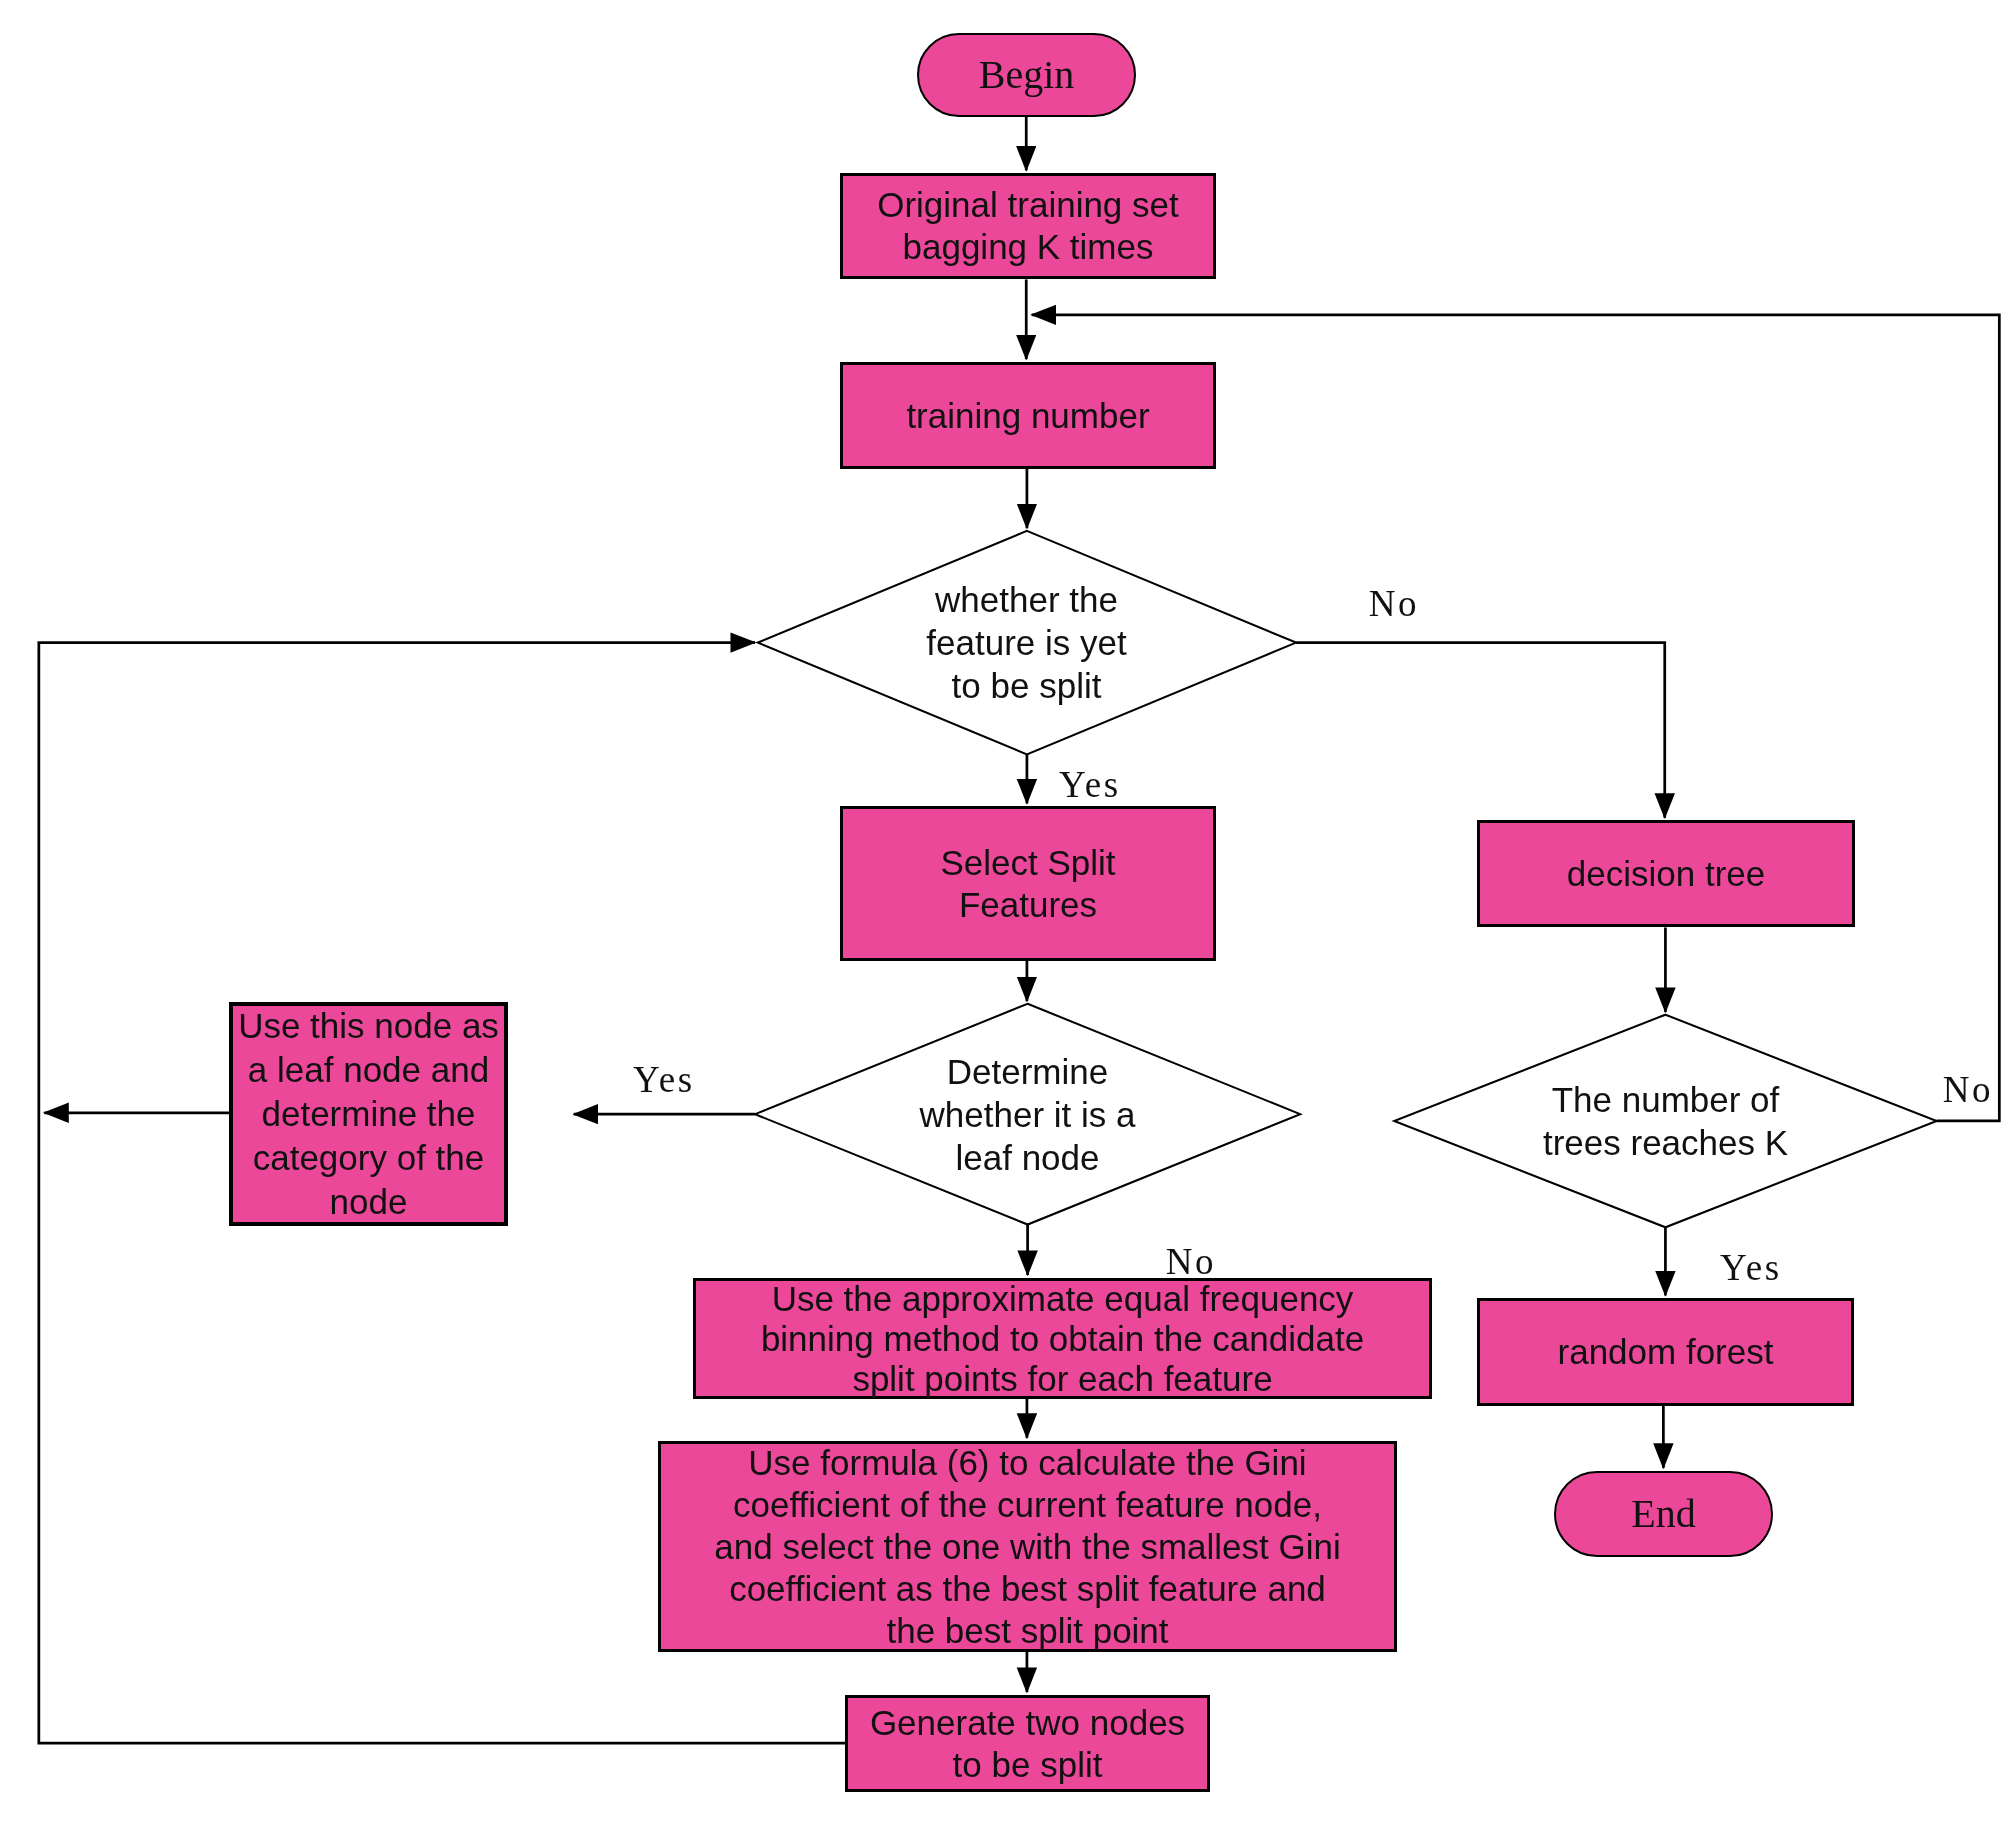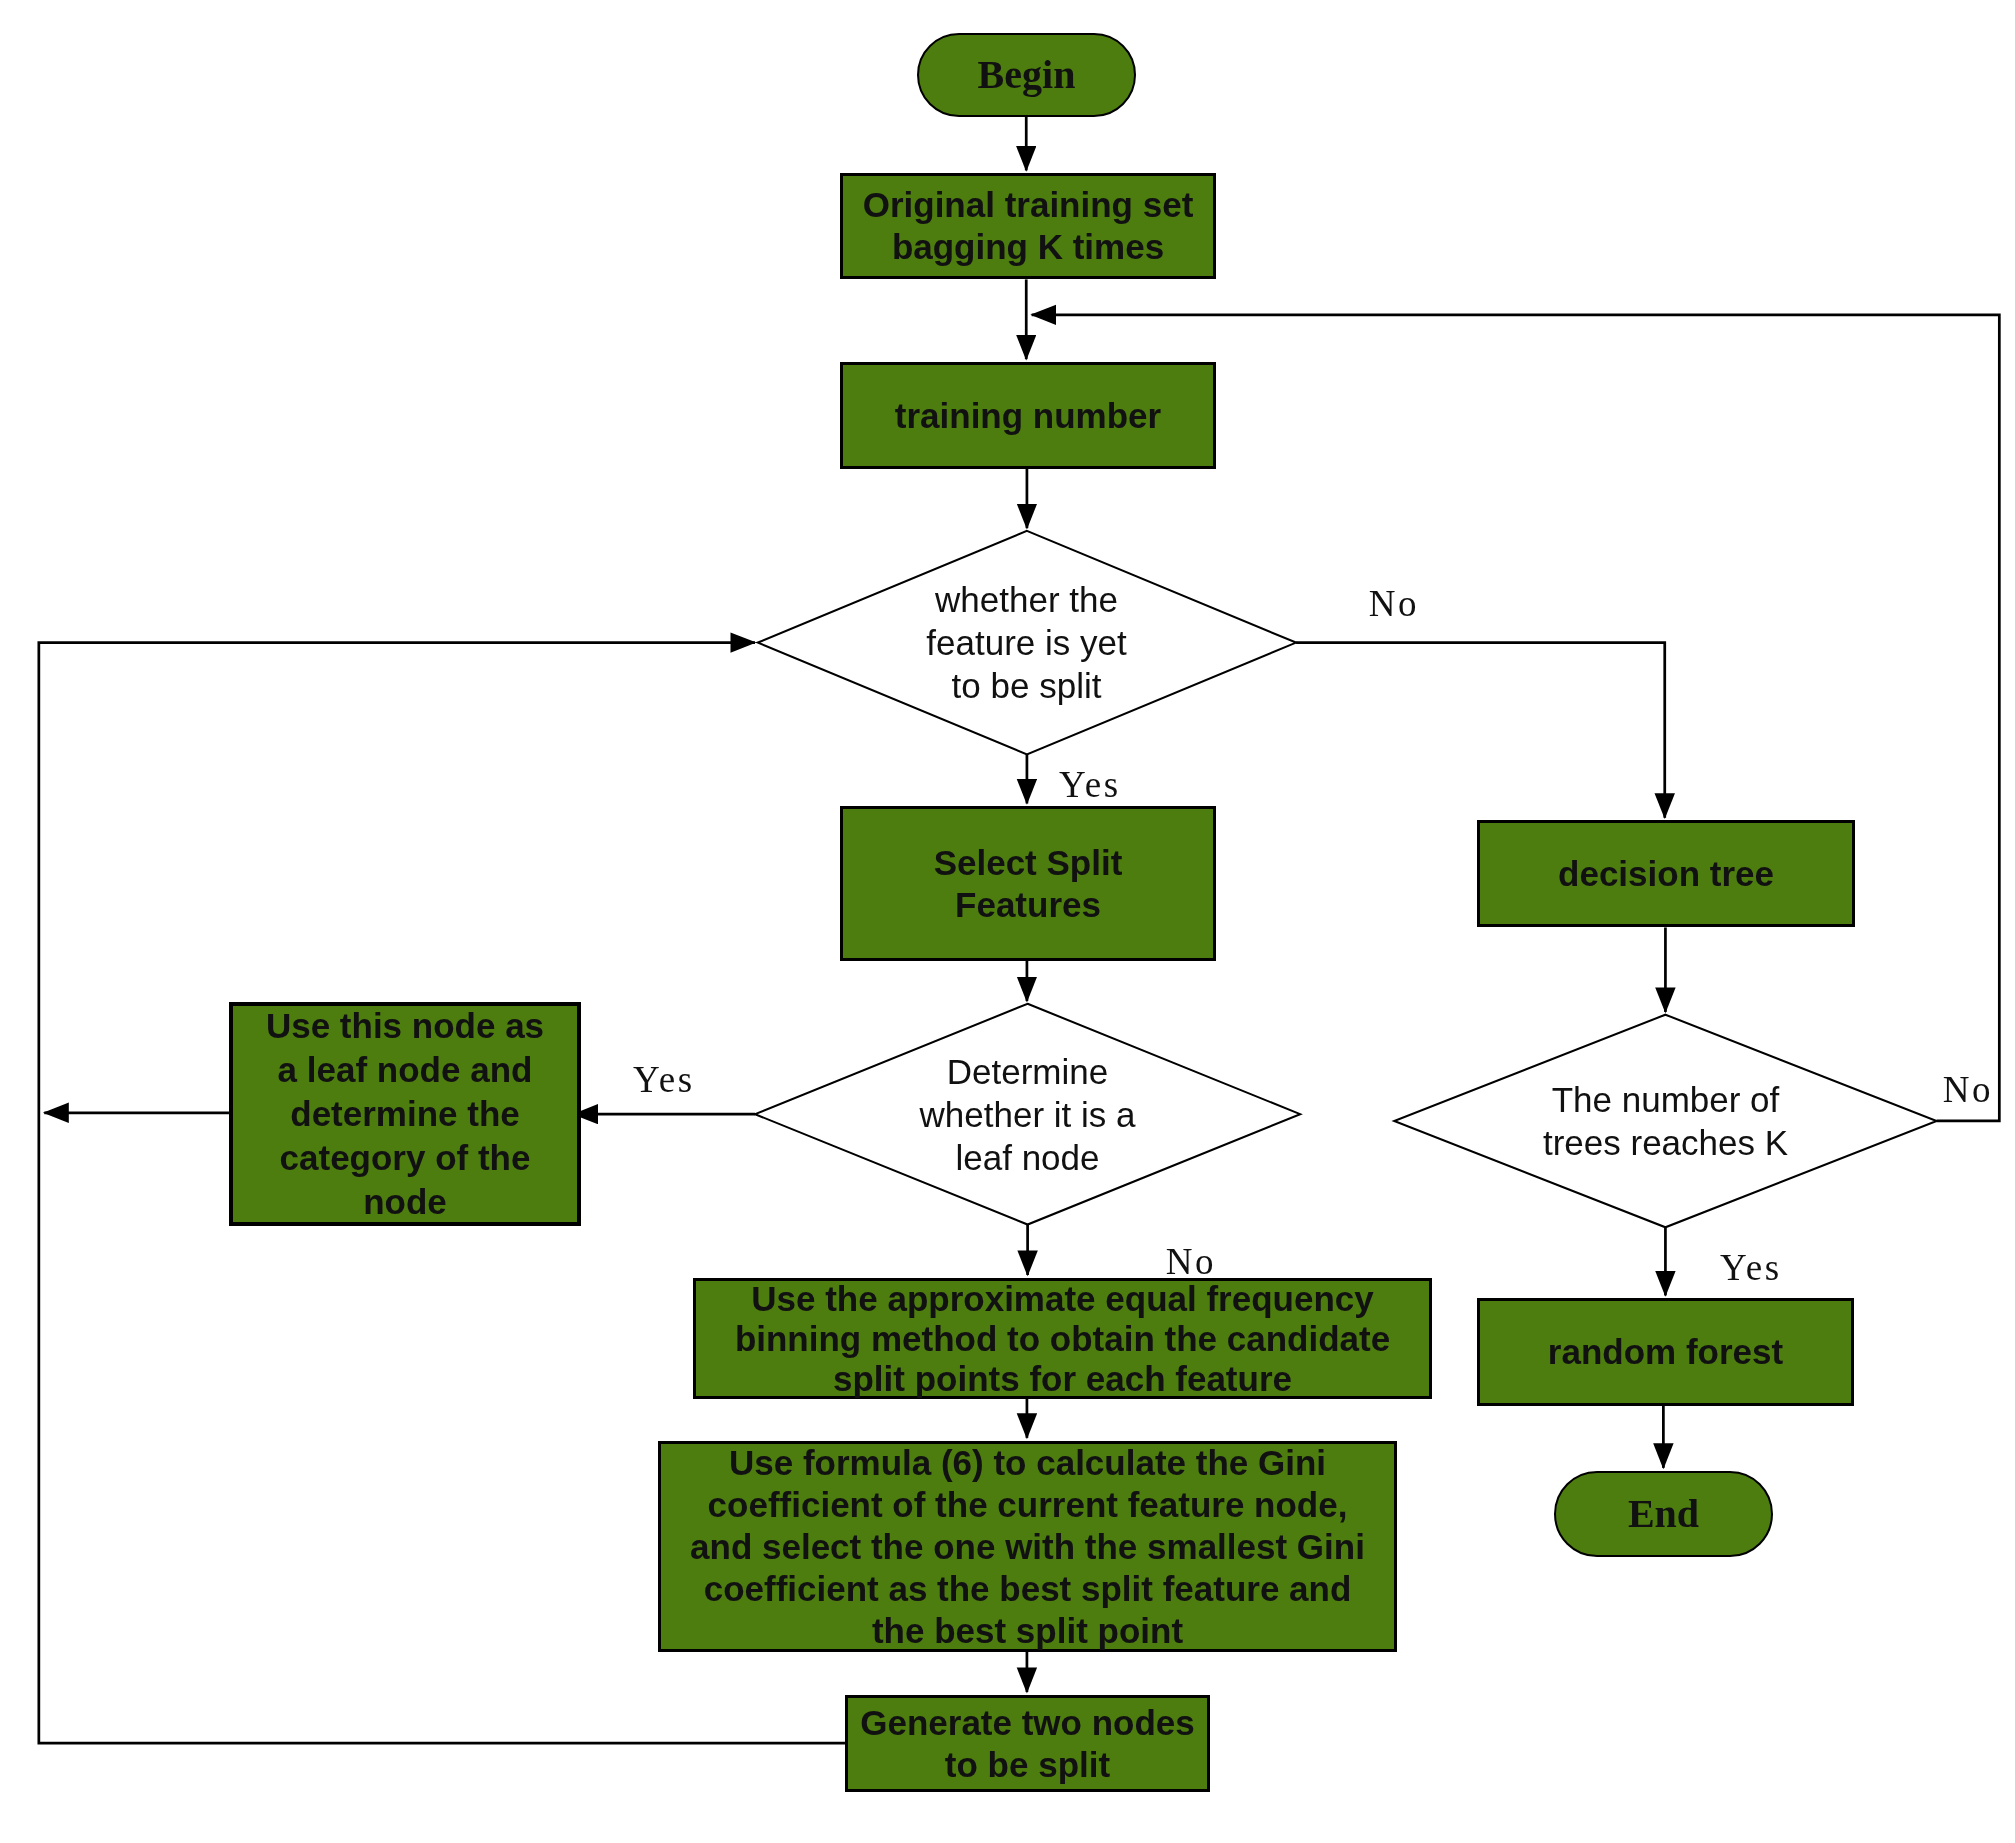--- a/index.html
+++ b/index.html
@@ -12,22 +12,21 @@
     overflow:hidden;
   }
   .layer{position:absolute;left:0;top:0;width:100%;height:100%;}
   .node{
     position:absolute;
     display:flex;flex-direction:column;align-items:center;justify-content:center;
     text-align:center;
     font-size:35px;line-height:42px;
     color:#111111;
     box-sizing:border-box;
-    background:#4d7c0f;
-    font-weight:bold;
+    background:#ec4899;
   }
   .rect{border:3.4px solid #000000;}
   .rect-thick{border:4.1px solid #000000;}
   .terminator{
     border:2.7px solid #000000;
     border-radius:48px;
     font-family:"Liberation Serif", serif;
     font-size:40px;
   }
   .diamond-text{
@@ -122,21 +121,21 @@
     <span>Select Split</span>
     <span>Features</span>
   </div>
 
   <div class="diamond-text" style="left:823px;top:1046px;width:409px;height:136px;">
     <span>Determine</span>
     <span>whether it is a</span>
     <span>leaf node</span>
   </div>
 
-  <div class="node rect-thick leaf-lines" style="left:229px;top:1002px;width:352px;height:224px;">
+  <div class="node rect-thick leaf-lines" style="left:229px;top:1002px;width:279px;height:224px;">
     <span>Use this node as</span>
     <span>a leaf node and</span>
     <span>determine the</span>
     <span>category of the</span>
     <span>node</span>
   </div>
 
   <div class="node rect tight" style="left:658px;top:1278px;width:739px;height:121px;">
     <span>Use the approximate equal frequency</span>
     <span>binning method to obtain the candidate</span>

